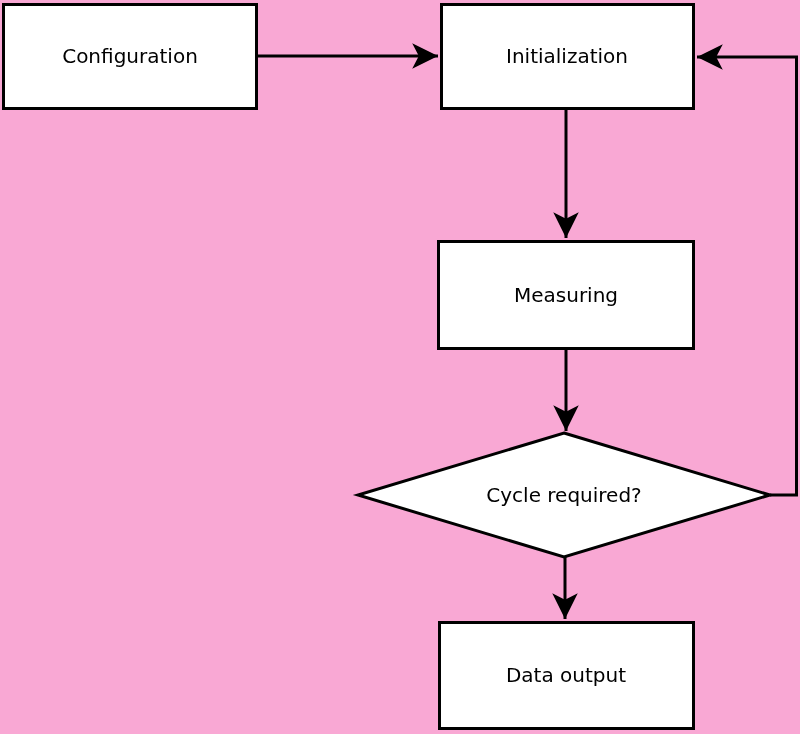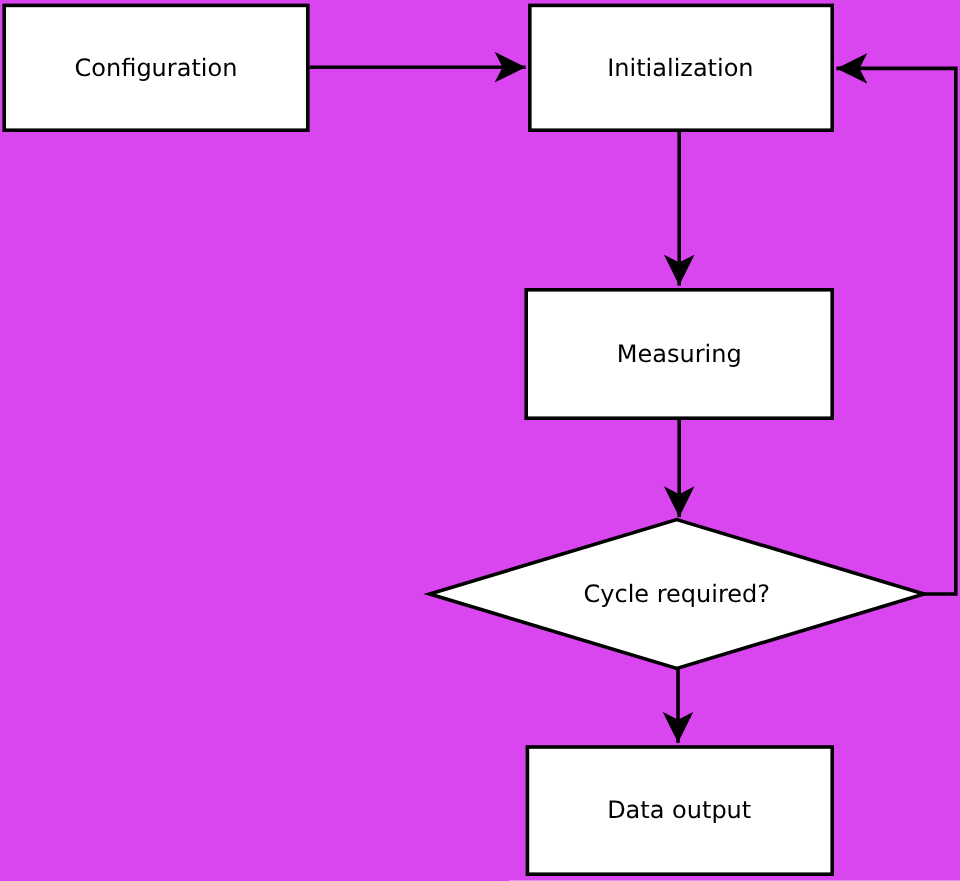--- a/index.html
+++ b/index.html
@@ -4,21 +4,21 @@
 <style>
   html, body {
     margin: 0;
     padding: 0;
     background: #ffffff;
   }
   .canvas {
     position: relative;
     width: 800px;
     height: 734px;
-    background: #d946ef;
+    background: #f9a8d4;
     overflow: hidden;
   }
   svg {
     display: block;
   }
   .node-shape {
     fill: #ffffff;
     stroke: #000000;
     stroke-width: 3;
   }

